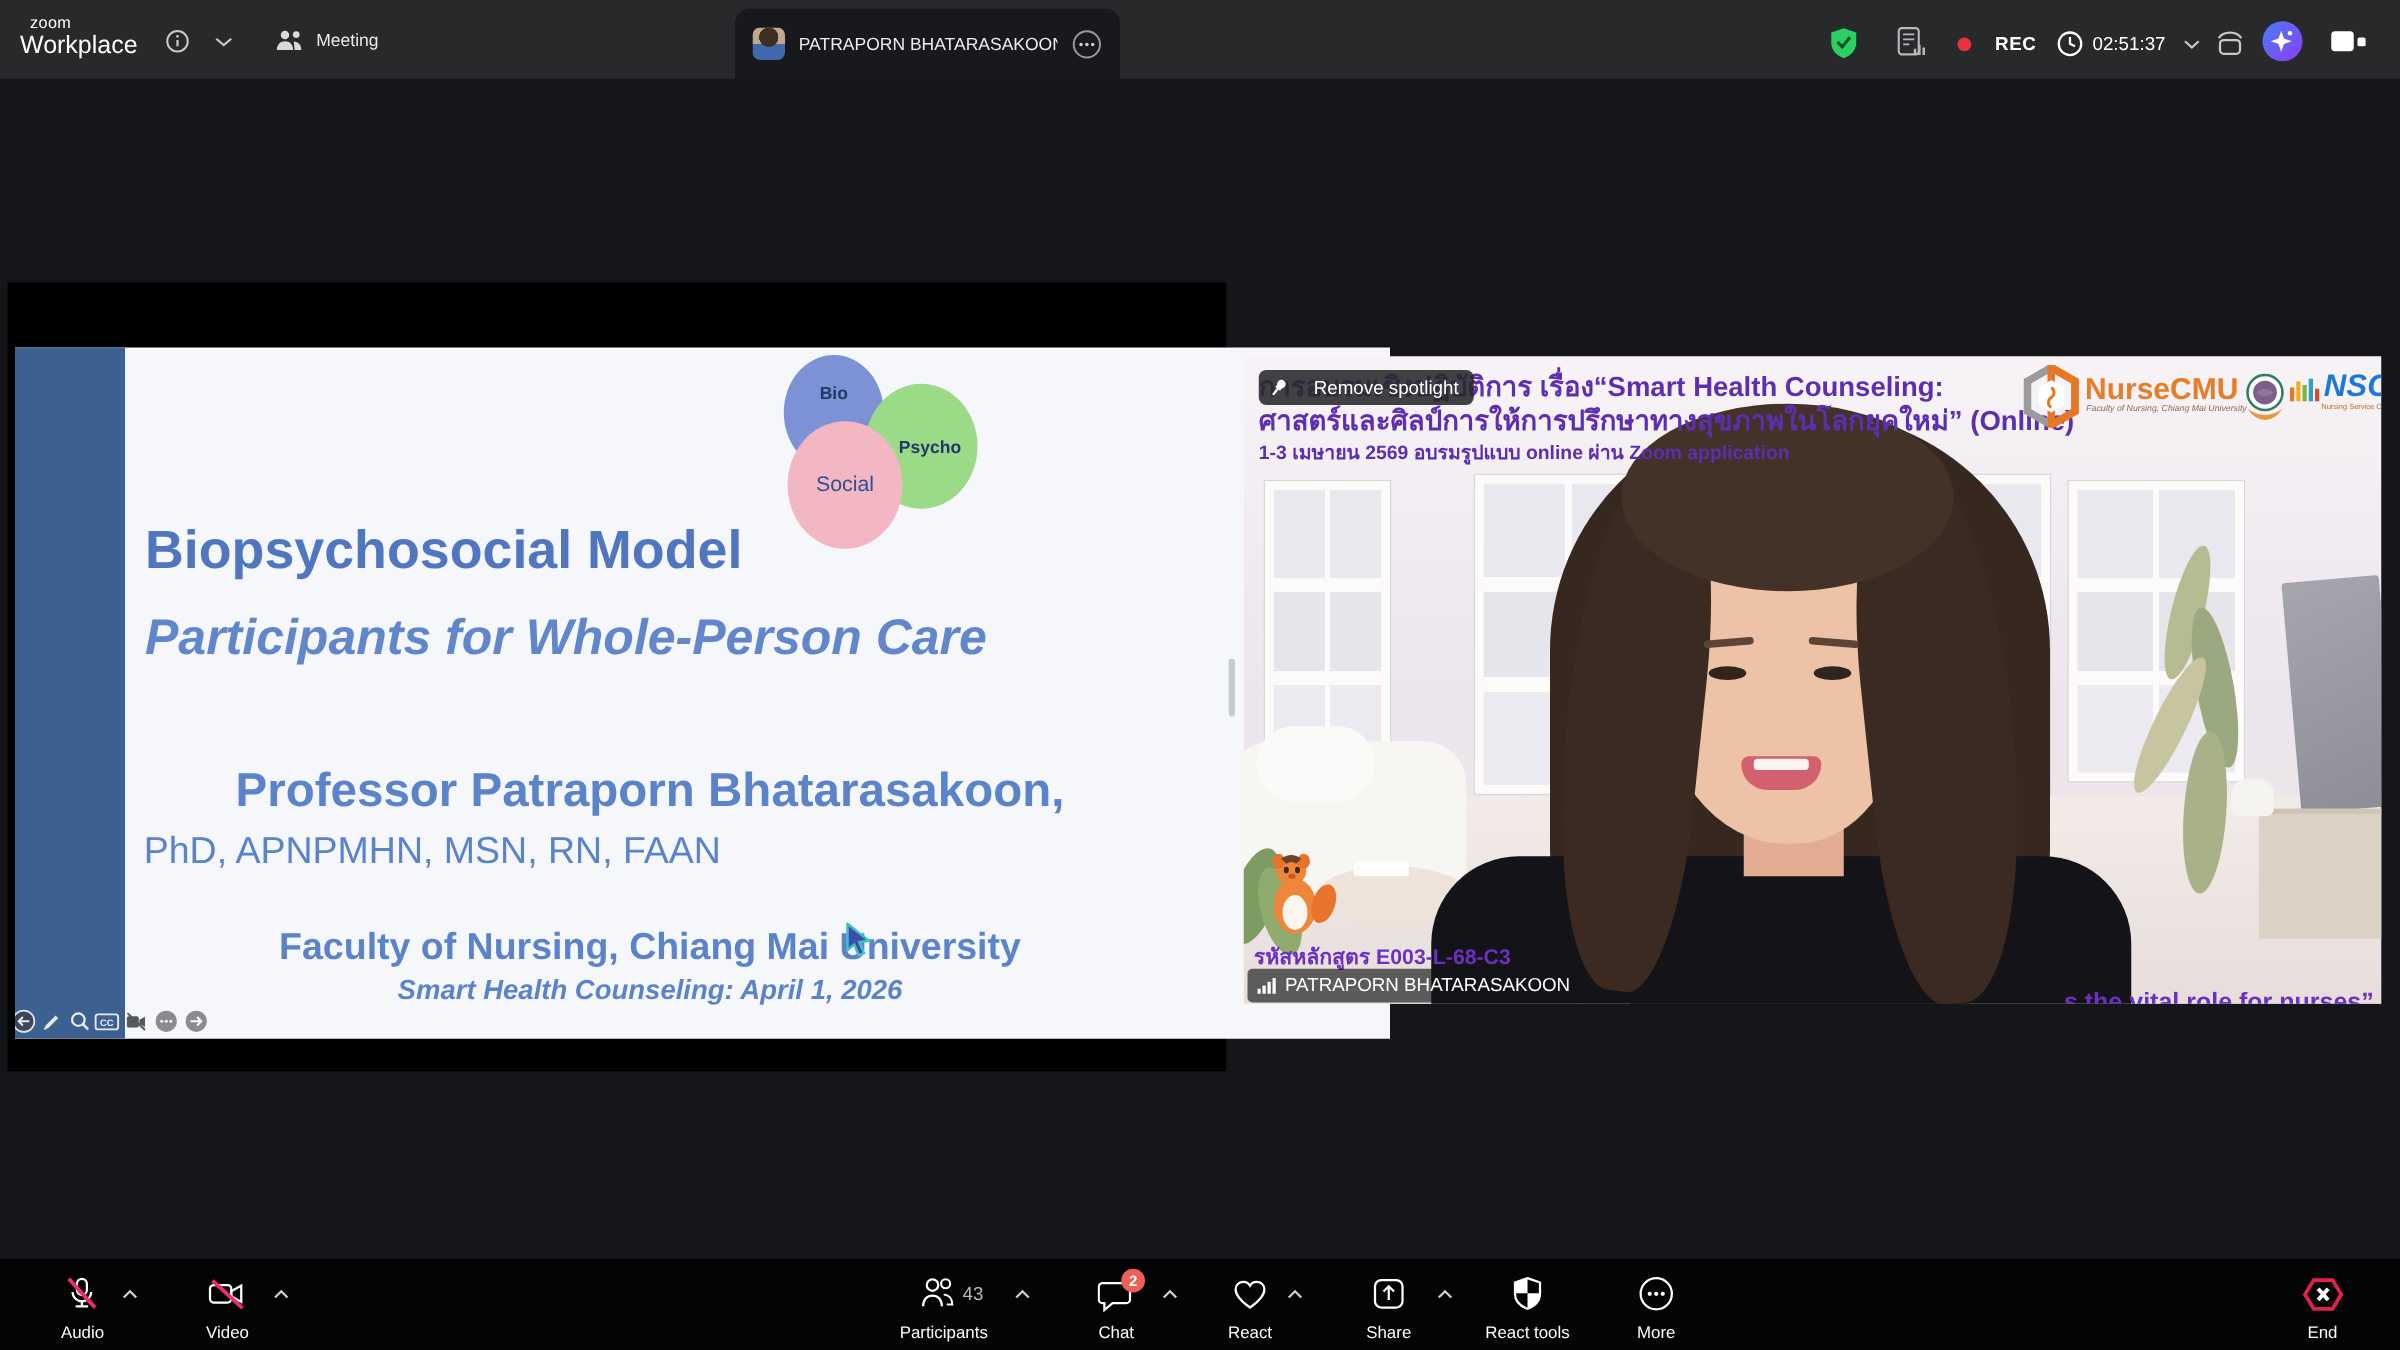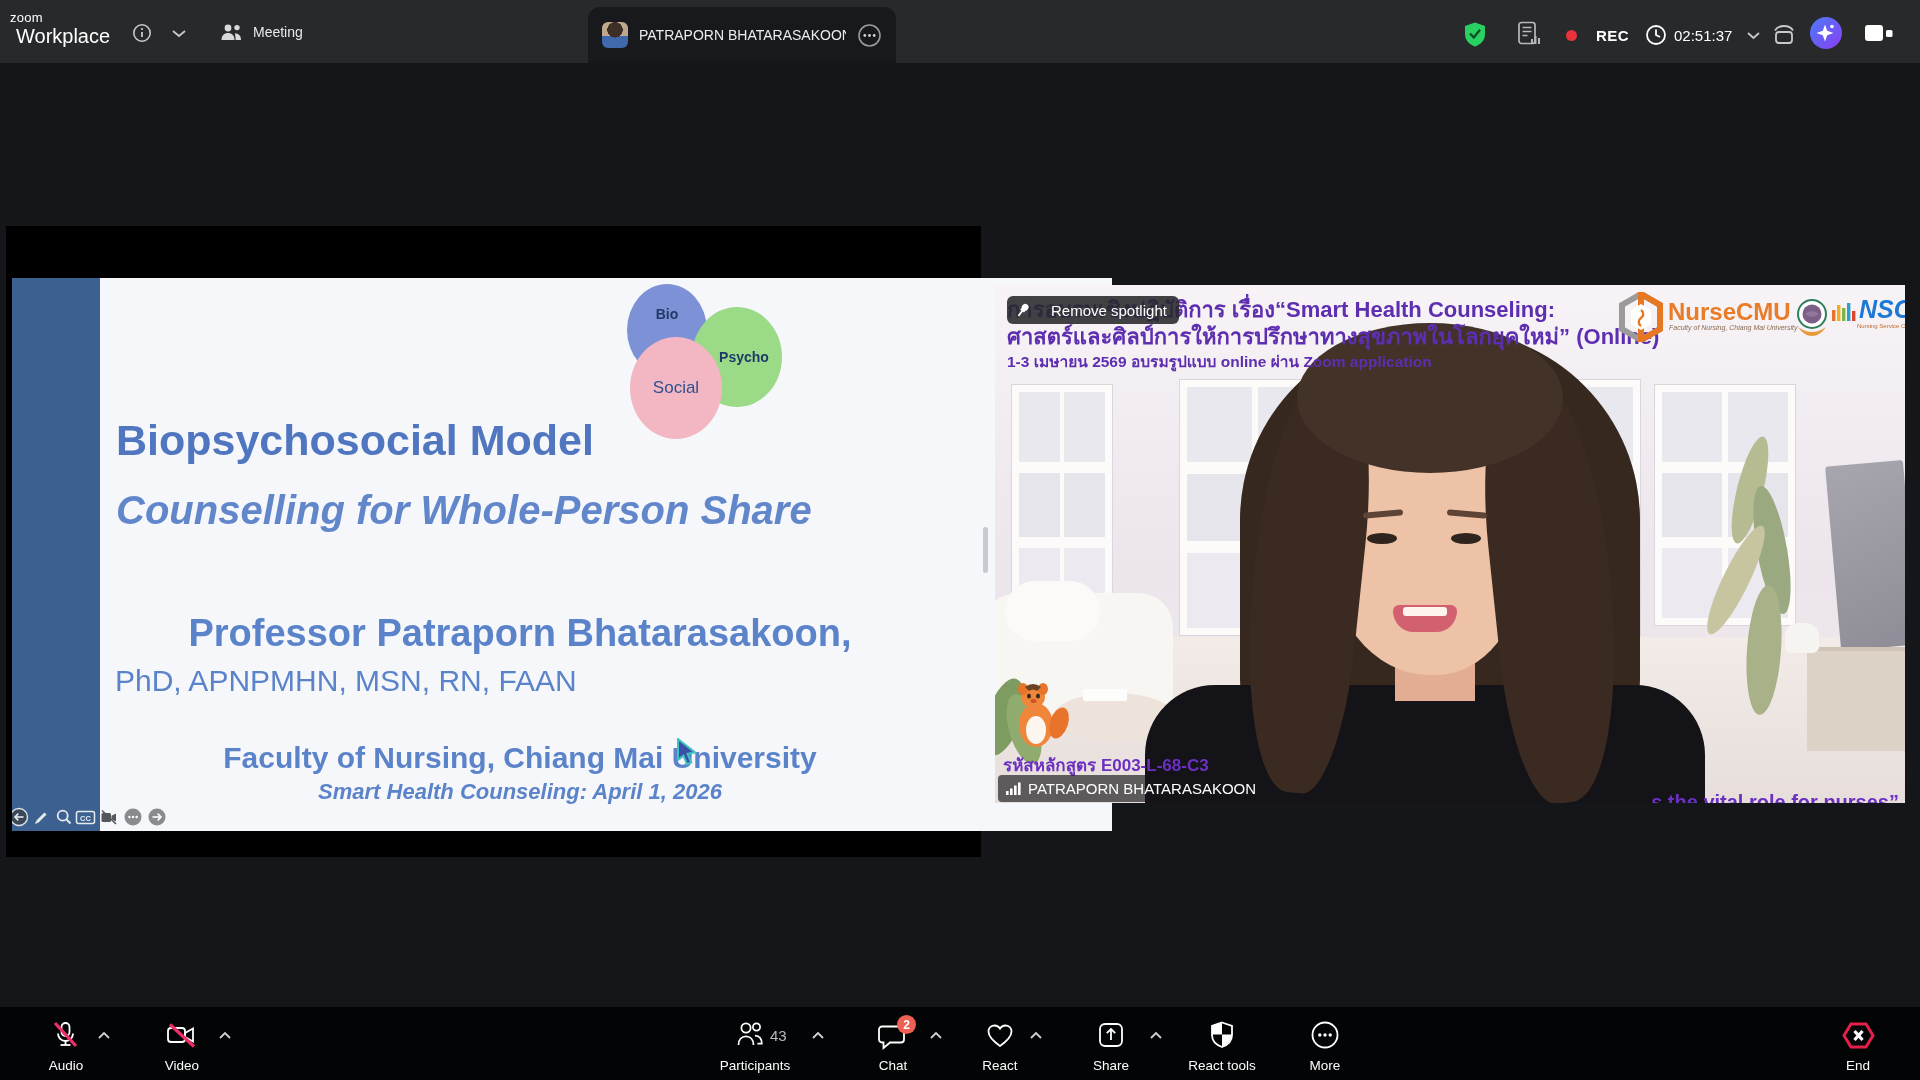--- a/index.html
+++ b/index.html
@@ -2,21 +2,21 @@
 <html><head>
 <meta charset="utf-8">
 <style>
   html,body{margin:0;padding:0;background:#000;}
   #app{position:relative;width:1920px;height:1080px;overflow:hidden;background:#14161a;
        font-family:"Liberation Sans",sans-serif;}
   .abs{position:absolute;}
   svg{display:block;}
   
   #topbar{left:0;top:0;width:1920px;height:63px;background:#27292b;}
-  .logo1{left:10px;top:10px;font-size:13px;color:#fff;letter-spacing:.3px;}
+  .logo1{left:24px;top:10px;font-size:13px;color:#fff;letter-spacing:.3px;}
   .logo2{left:16px;top:25px;font-size:20px;color:#fff;}
   .tab-label{font-size:14px;color:#e8e9ea;}
   #share-tab{left:588px;top:7px;width:308px;height:56px;background:#17191c;
              border-radius:12px 12px 0 0;display:flex;align-items:center;padding:0 14px;box-sizing:border-box;gap:11px;}
   #share-tab .name{font-size:14px;color:#ededee;white-space:nowrap;overflow:hidden;flex:1;}
   .avatar{width:26px;height:26px;border-radius:6px;flex:0 0 auto;
      background:
        radial-gradient(circle at 50% 30%, #3d2e26 34%, rgba(0,0,0,0) 35%),
        linear-gradient(180deg,#c0a88d 52%, #3f69ab 52%);}
   .rec-dot{width:11px;height:11px;border-radius:50%;background:#e8333c;}
@@ -173,21 +173,21 @@
         <span style="font-size:14px;margin-top:22px;">Bio</span>
       </div>
       <div class="abs venn" style="left:618px;top:59px;width:92px;height:102px;background:#f2b7c3;z-index:3;">
         <span style="font-size:17px;font-weight:normal;color:#31508f;">Social</span>
       </div>
       <div class="abs venn" style="left:680px;top:29px;width:90px;height:100px;background:#9bdb87;z-index:2;">
         <span style="font-size:14px;margin-left:14px;">Psycho</span>
       </div>
 
       <div class="abs slide-blue" style="left:104px;top:138px;font-size:43px;font-weight:bold;">Biopsychosocial Model</div>
-      <div class="abs" style="left:104px;top:210px;font-size:40px;font-style:italic;font-weight:600;color:#6286ca;">Counselling for Whole-Person Share</div>
+      <div class="abs" style="left:104px;top:210px;font-size:40px;font-style:italic;font-weight:600;color:#6286ca;">Participants for Whole-Person Care</div>
       <div class="abs" style="left:103px;top:334px;width:810px;text-align:center;font-size:38px;font-weight:bold;color:#5b83c9;">Professor Patraporn Bhatarasakoon,</div>
       <div class="abs" style="left:103px;top:386px;width:810px;text-align:left;font-size:30px;font-weight:normal;color:#5b83c9;">PhD, APNPMHN, MSN, RN, FAAN</div>
       <div class="abs" style="left:103px;top:463px;width:810px;text-align:center;font-size:30px;font-weight:bold;color:#5b83c9;">Faculty of Nursing, Chiang Mai University</div>
       <div class="abs" style="left:103px;top:501px;width:810px;text-align:center;font-size:22px;font-weight:bold;font-style:italic;color:#5b83c9;">Smart Health Counseling: April 1, 2026</div>
 
       <div class="abs" style="left:-3px;top:529px;">
         <svg width="20" height="20">
             <circle cx="10" cy="10" r="8.5" fill="#3a4759" stroke="#dfe3e8" stroke-width="1.4"></circle>
           <line x1="6" y1="10" x2="14.5" y2="10" stroke="#e8ebee" stroke-width="1.6"></line>
           <polyline points="9.3,6.6 6,10 9.3,13.4" fill="none" stroke="#e8ebee" stroke-width="1.6"></polyline>

